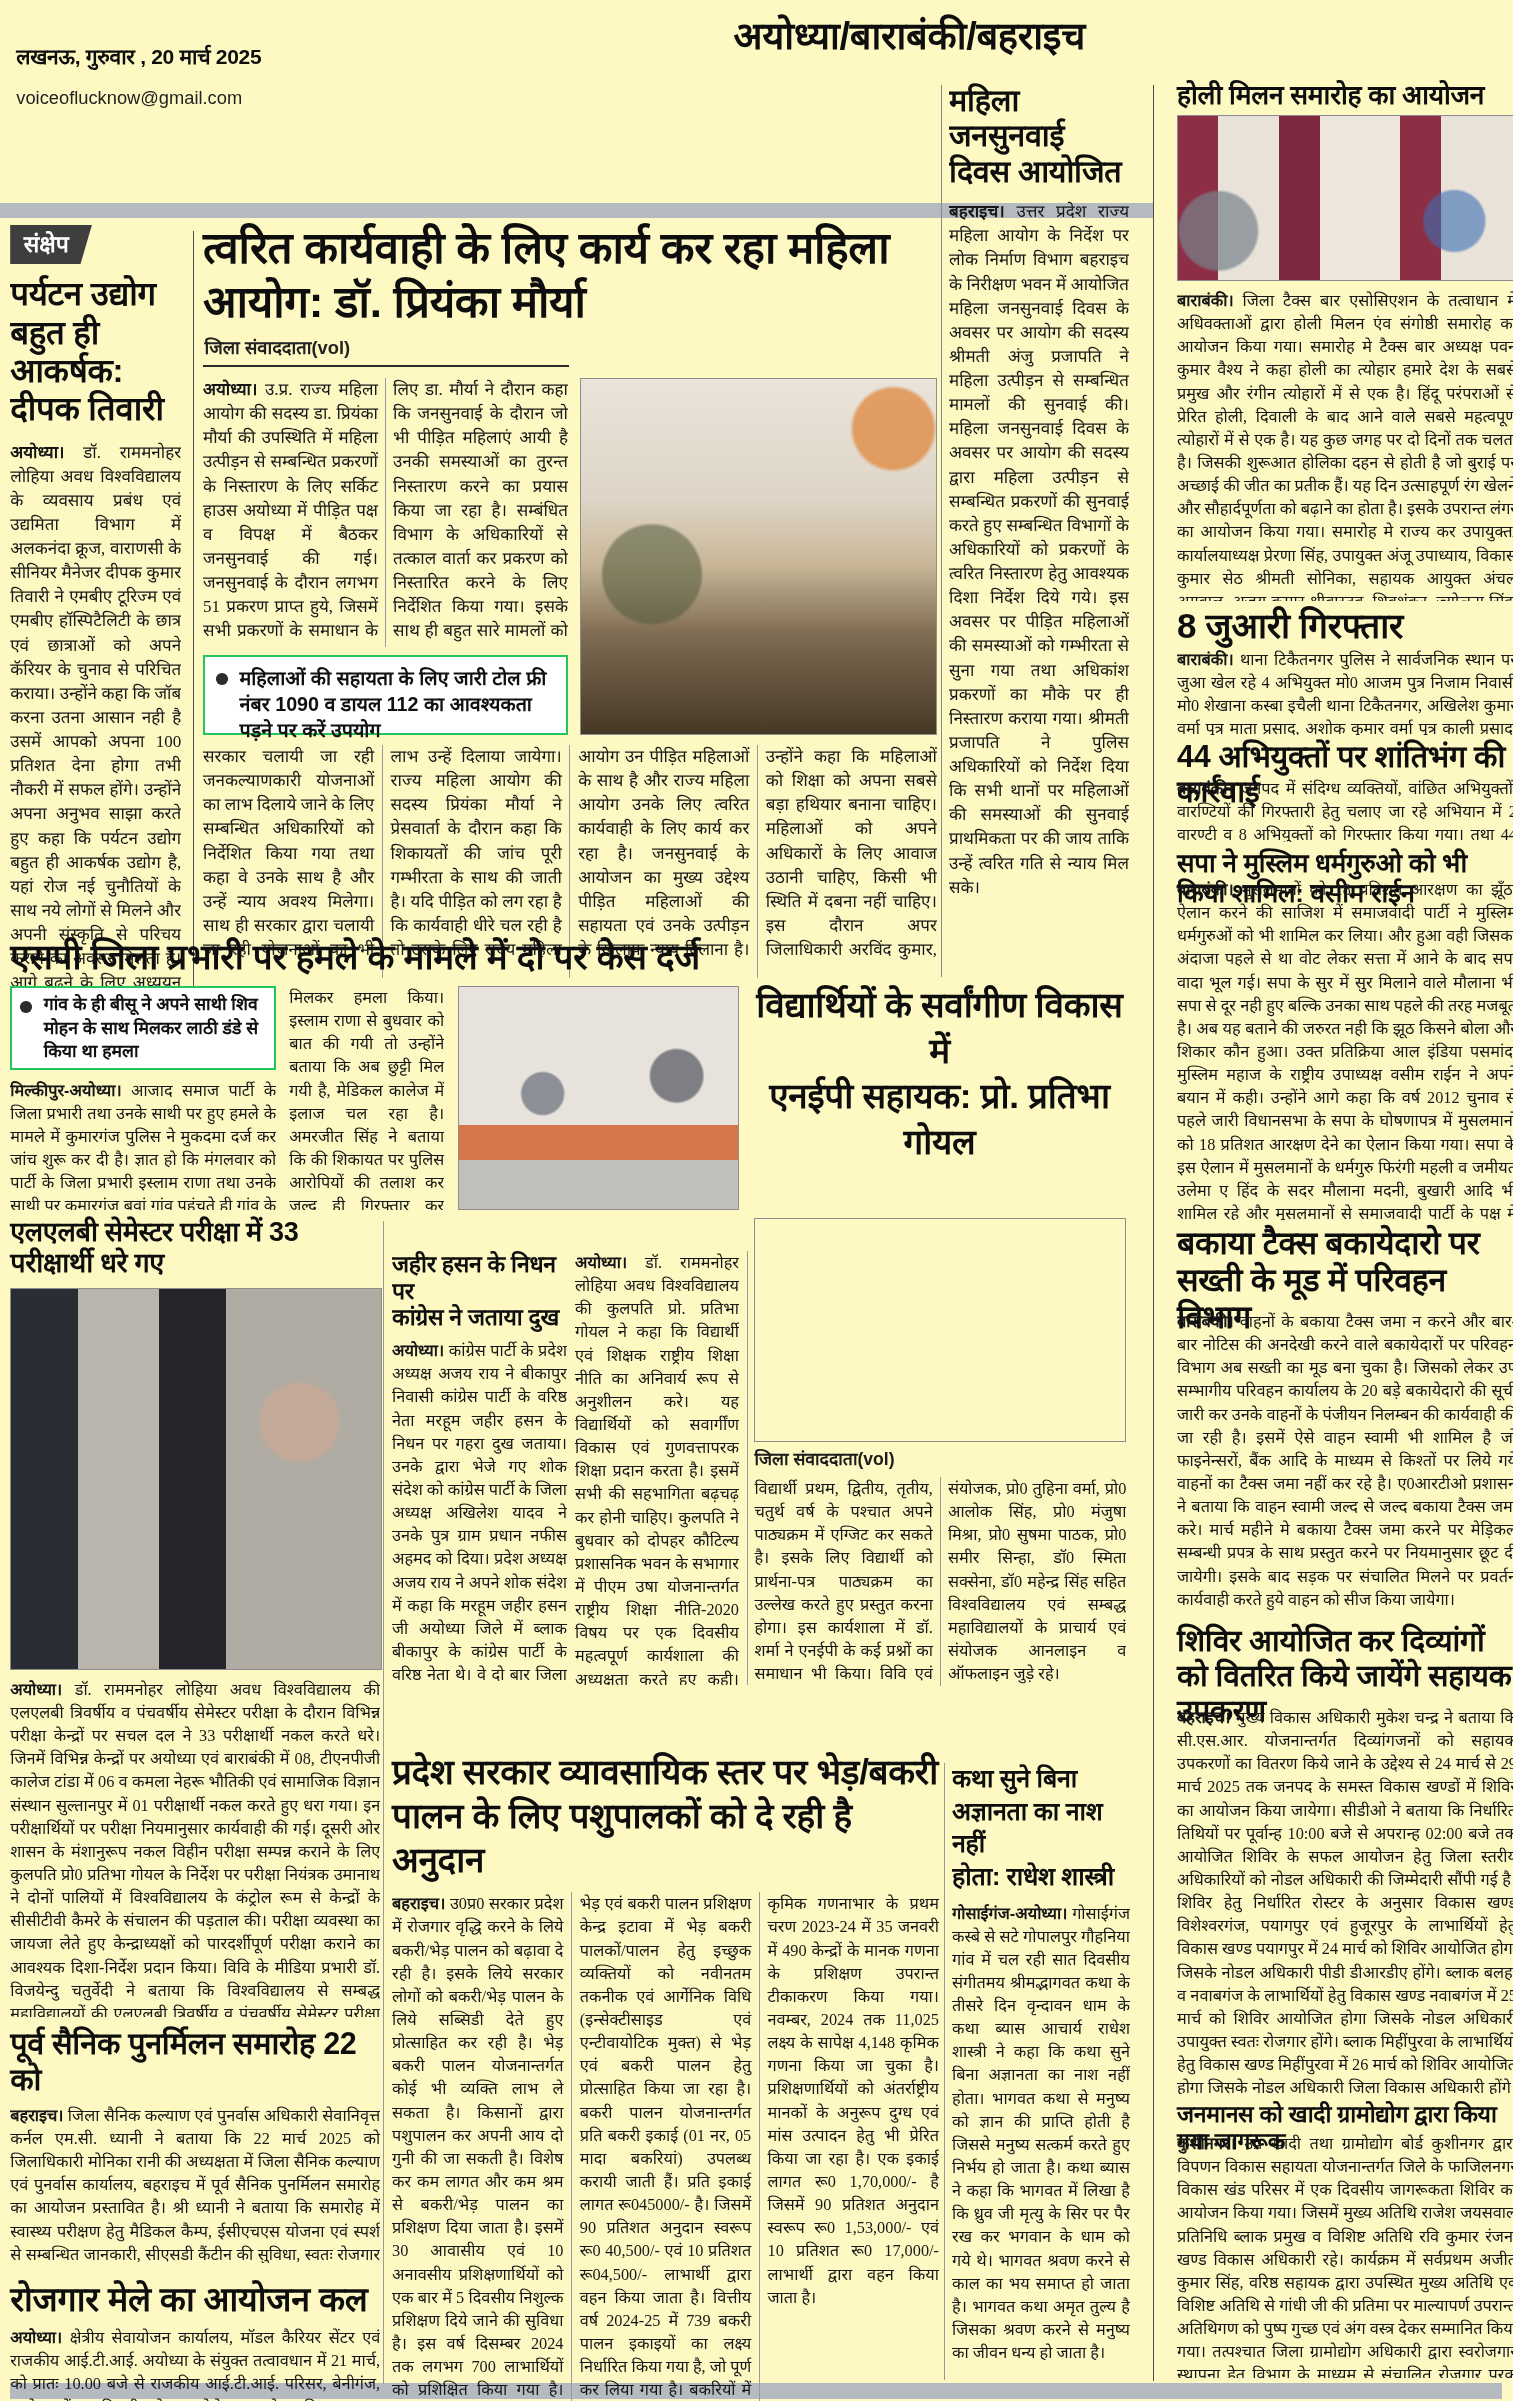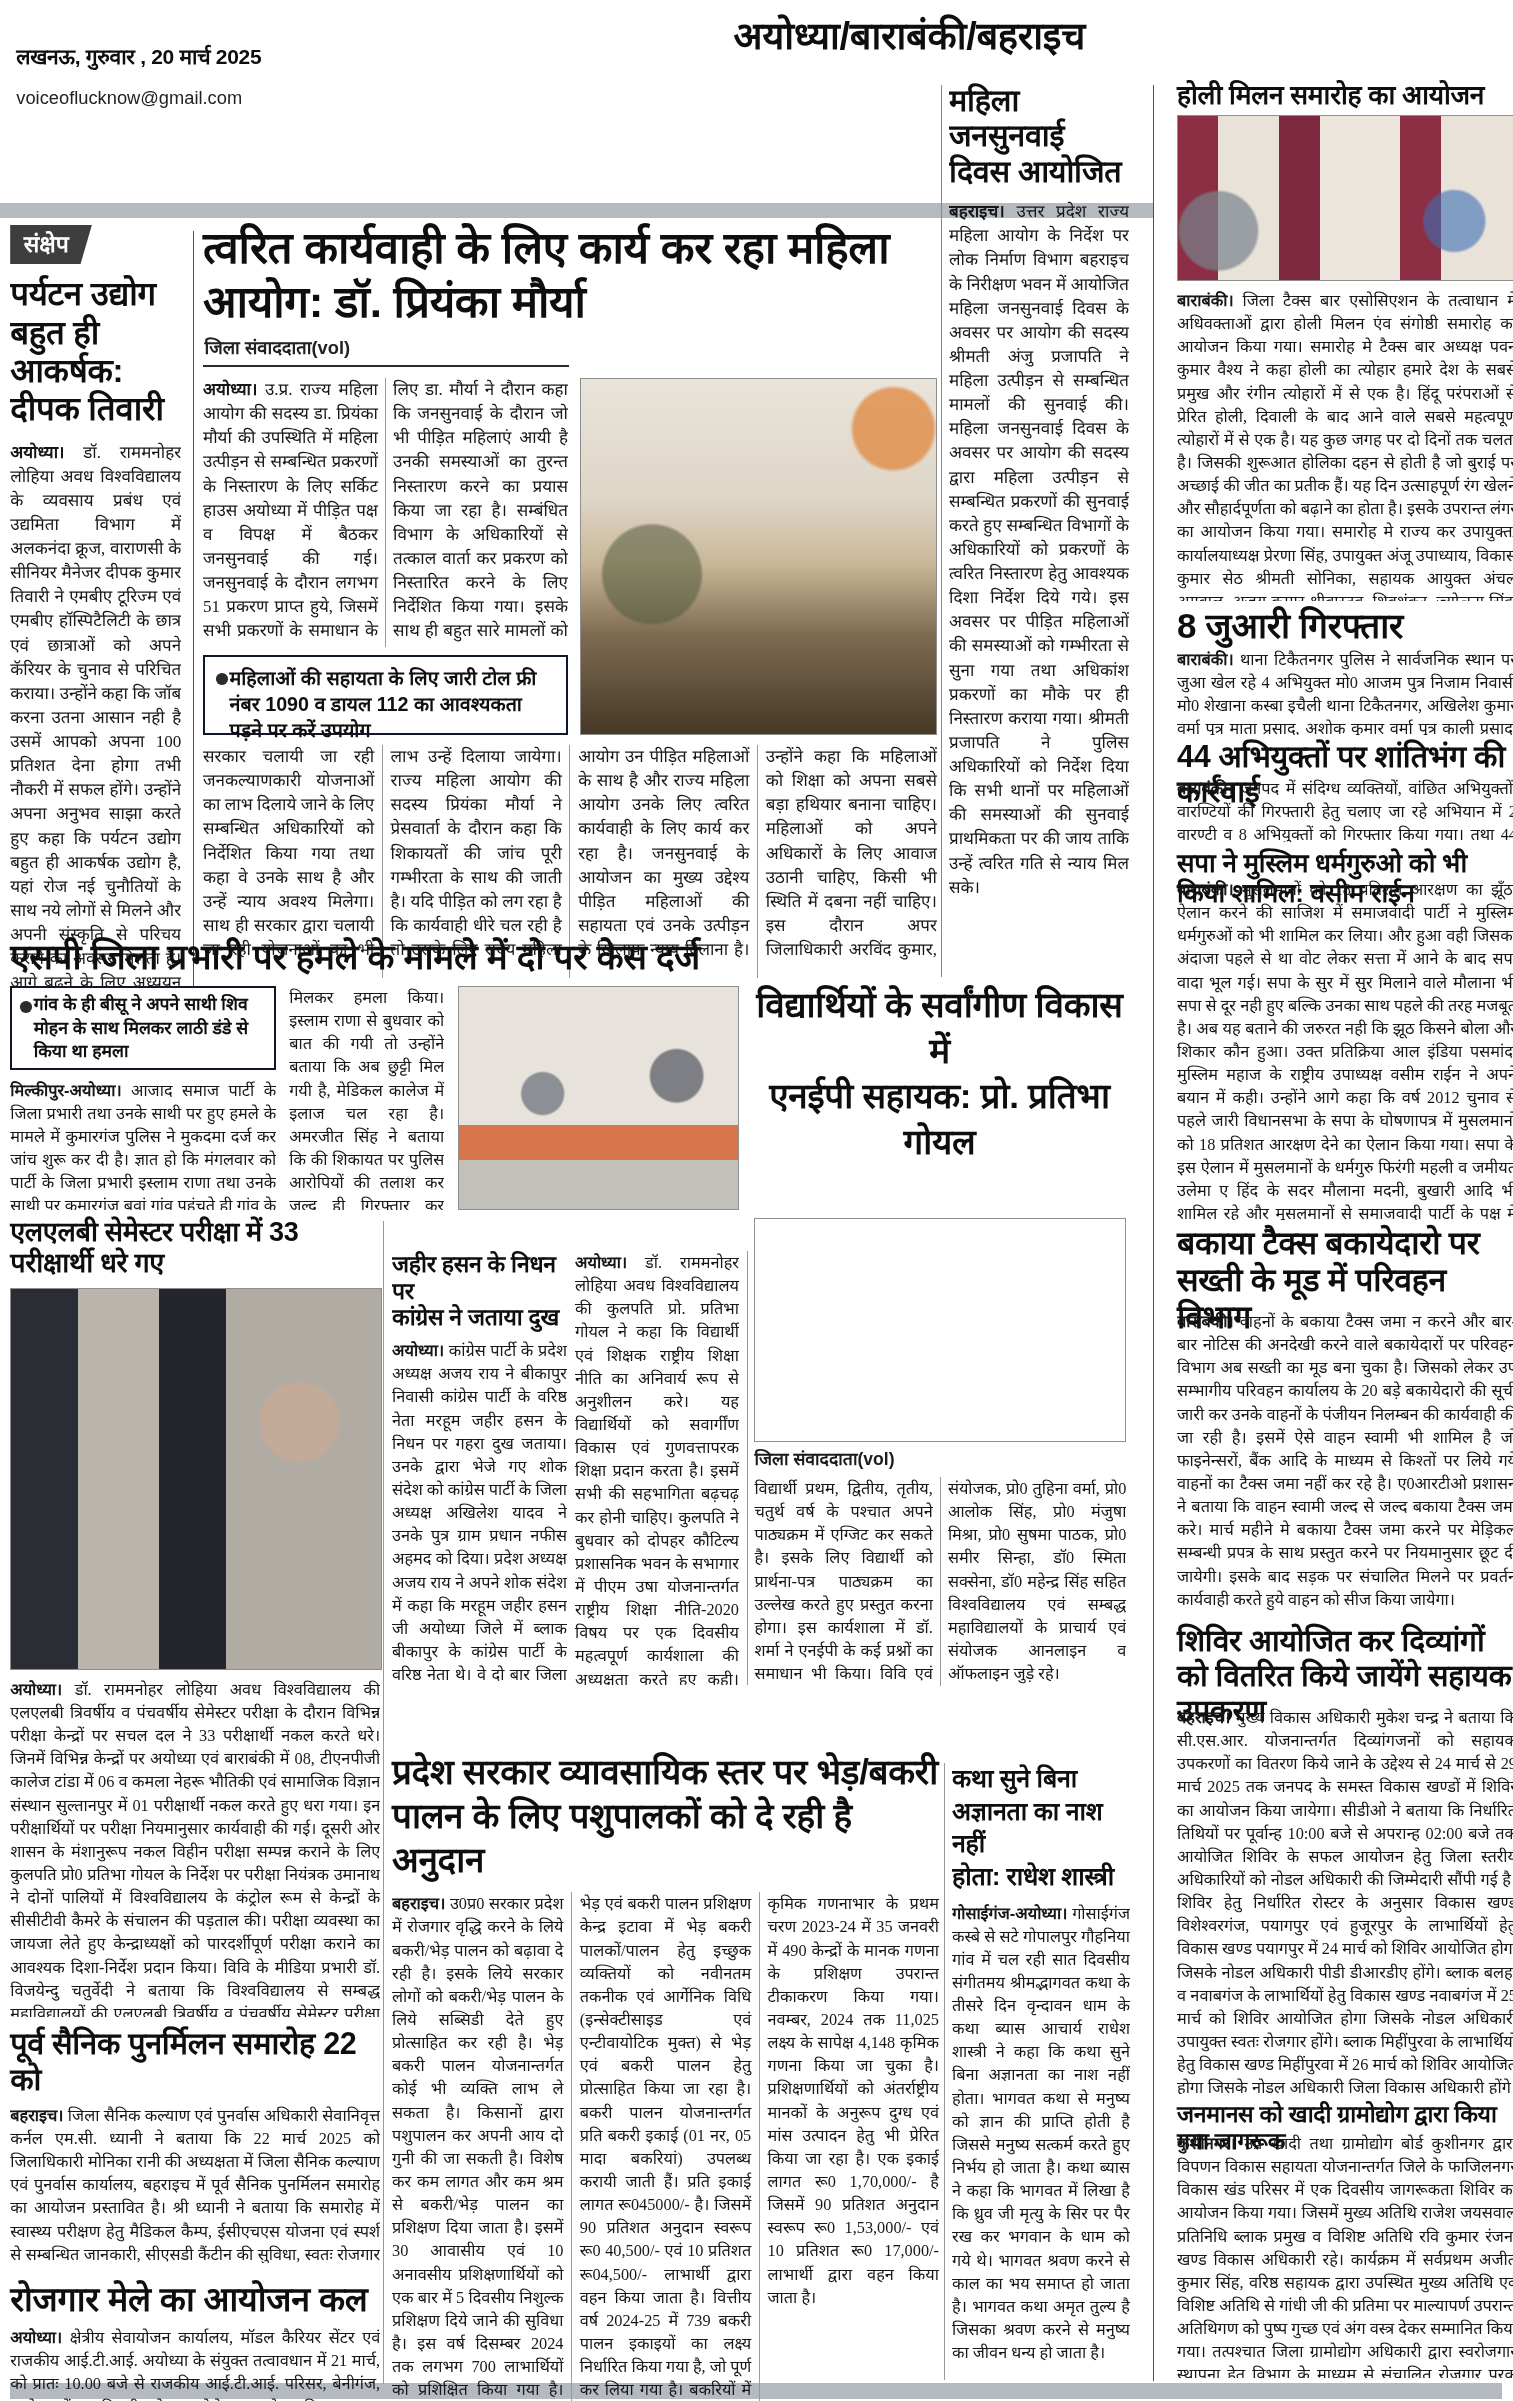--- a/index.html
+++ b/index.html
@@ -1,30 +1,30 @@
 <!DOCTYPE html>
 <html lang="hi" style="font-size:11px"><head>
 <meta charset="utf-8">
 <style>
   html,body{margin:0;padding:0;background:#e8e8e8;}
-  #page{position:relative;width:1514px;height:2401px;background:#ffffff;margin:0 auto;
+  #page{position:relative;width:1514px;height:2401px;background:#fef9c3;margin:0 auto;
         font-family:"Liberation Serif",serif;color:#141414;overflow:hidden;}
   .abs{position:absolute;box-sizing:border-box;}
   .clip{overflow:hidden;}
   .hd{font-family:"Liberation Sans",sans-serif;font-weight:700;color:#0e0e0e;margin:0;line-height:1.16;letter-spacing:-0.3px;}
   .pre{white-space:pre-line;}
   .bt{font:17px/1.42 "Liberation Serif",serif;text-align:justify;margin:0;color:#161616;}
   .bt .dl{font-family:"Liberation Sans",sans-serif;font-weight:700;}
   .cols2{column-count:2;column-gap:15px;column-rule:0.7px solid #9a9a9a;column-fill:auto;height:100%;}
   .cols3{column-count:3;column-gap:16.3px;column-rule:0.7px solid #9a9a9a;column-fill:auto;height:100%;}
   .cols4{column-count:4;column-gap:16.3px;column-rule:0.7px solid #9a9a9a;column-fill:auto;height:100%;}
   .vrule{position:absolute;width:0;border-left:1.4px solid #4d4d4d;}
   .hrule-band{position:absolute;background:#b4bac0;}
   .byline{font:700 18.3px/1.2 "Liberation Sans",sans-serif;color:#222;border-bottom:2px solid #2b2b2b;padding:4.1px 1.4px 6.8px 1.4px;}
-  .notebox{border:2px solid #0f172a;padding:8.1px 11px;display:flex;gap:2px;align-items:flex-start;background:#fff;}
+  .notebox{border:2px solid #22c55e;padding:8.1px 11px;display:flex;gap:12px;align-items:flex-start;background:#fff;}
   .notebox .txt{font:700 19.7px/1.32 "Liberation Sans",sans-serif;color:#101010;}
   .bullet{width:11.5px;height:11.5px;border-radius:50%;background:#2c2c2c;flex:none;margin-top:8.1px;}
   .kicker{display:inline-block;background:#3e3e3e;color:#fff;font:700 23px/1 "Liberation Sans",sans-serif;
           padding:7.5px 23px 8.8px 13.6px;clip-path:polygon(0 0,100% 0,86% 100%,0 100%);}
   .photo{border:0.7px solid #8e8e8e;}
   .ph-meeting{background:
     radial-gradient(circle at 88% 14%, rgba(224,140,70,.8) 0 9%, transparent 10%),
     radial-gradient(circle at 20% 55%, rgba(80,90,60,.55) 0 14%, transparent 15%),
     linear-gradient(180deg,#e9e4da 0%,#ded5c6 34%,#c9b798 52%,#7e6b52 72%,#463826 100%);}
   .ph-holi{background:

